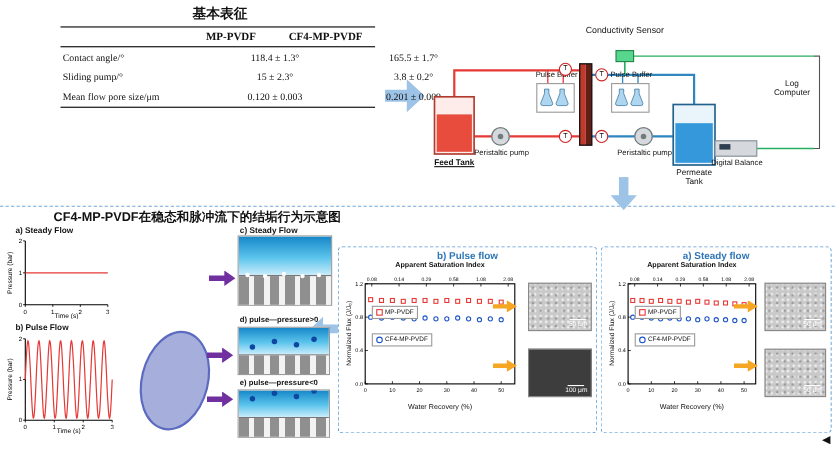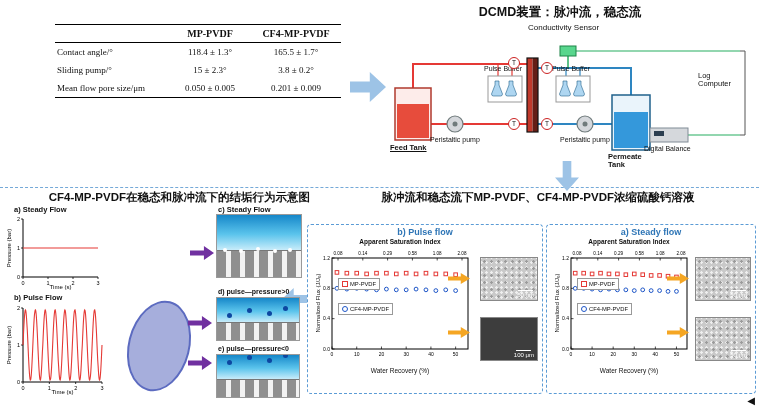--- a/index.html
+++ b/index.html
@@ -11,33 +11,33 @@
 
   
   .blockarrow{background:#9dc3e6;clip-path:polygon(0 32%,55% 32%,55% 0,100% 50%,55% 100%,55% 68%,0 68%);}
   .parrow{background:#7030a0;clip-path:polygon(0 32%,58% 32%,58% 0,100% 50%,58% 100%,58% 68%,0 68%);}
   .oarrow{background:#f5a623;clip-path:polygon(0 32%,58% 32%,58% 0,100% 50%,58% 100%,58% 68%,0 68%);}
 
   
   .tbl{font-family:"Liberation Serif",serif;border-top:1.5px solid #000;border-bottom:1.5px solid #000;}
   .trow{display:grid;grid-template-columns:114px 82px 90px;align-items:center;}
   .thead{border-bottom:1px solid #000;font-weight:bold;font-size:10px;height:17px;}
-  .tdata{font-size:9px;height:18px;}
+  .tdata{font-size:9px;height:18px;gap:40px;}
   .tlabel{padding-left:2px;}
   .tval{text-align:center;}
   .sem{width:64px;height:52px;position:relative;background-color:#484848;
        background-image:radial-gradient(circle,#a8a8a8 2.8px,#6f6f6f 3.6px,transparent 4.3px),
                         radial-gradient(circle,#9a9a9a 2.8px,#6a6a6a 3.6px,transparent 4.3px);
        background-size:14px 12px,14px 12px;background-position:0 0,7px 6px;margin:2px auto;}
   .scale{position:absolute;right:3px;bottom:2px;text-align:center;color:#fff;}
   .scale .bar{width:15px;height:1.5px;background:#fff;margin:0 auto 1px;}
   .scale .txt{font-size:6px;line-height:6px;}
 
   
-  .dlab{position:absolute;font-size:7.5px;line-height:1.1;}
+  .dlab{position:absolute;font-size:7.5px;line-height:1.1;text-align:center;}
   .tsensor{position:absolute;width:10px;height:10px;border:1.2px solid #cc2222;border-radius:50%;
            background:#fff;font-size:6.5px;line-height:9px;text-align:center;}
 
   
   .plab{position:absolute;font-size:7.5px;font-weight:bold;}
   .schem{position:absolute;border:1px solid #999;overflow:hidden;background:#fff;}
   .water{position:relative;width:100%;height:56%;background:linear-gradient(180deg,#1687c9 0%,#5bc4ec 55%,#c8ecfa 100%);}
   .mem{width:100%;height:44%;background:repeating-linear-gradient(90deg,#8f8f8f 0 9px,#f2f2f2 9px 14px);border-top:1px solid #777;}
   .crystals{position:absolute;left:6px;bottom:-2px;width:4px;height:4px;border-radius:50%;background:#fff;
             box-shadow:16px 1px 0 #fff,33px -1px 0 #fff,50px 1px 0 #fff,65px 0 0 #fff;}
@@ -63,23 +63,22 @@
      background-size:7px 7px,5px 5px;background-position:0 0,3px 2px;}
   .inset.dark{background:#3d3d3d;}
   .divider{position:absolute;left:0;top:187px;width:759px;border-top:1.5px dashed #74a9d8;}
   .corner{position:absolute;right:4px;bottom:2px;font-size:10px;}
 </style>
 </head>
 <body>
 
 <div class="stage">
 
-  <div class="abs sec-title" style="left:430px;top:4px;width:260px;">DCMD装置：脉冲流，稳态流</div>
+  <div class="abs sec-title" style="left:100px;top:4px;width:200px;">基本表征</div>
   <div class="abs sec-title-sm" style="left:0px;top:190px;width:310px;text-align:right;">CF4-MP-PVDF在稳态和脉冲流下的结垢行为示意图</div>
-  <div class="abs sec-title-sm" style="left:320px;top:190px;width:436px;">脉冲流和稳态流下MP-PVDF、CF4-MP-PVDF浓缩硫酸钙溶液</div>
 
   <div class="divider"></div>
 
   <div class="abs blockarrow" style="left:350px;top:72px;width:36px;height:30px;"></div>
   <div class="abs blockarrow" style="left:552px;top:164px;width:30px;height:24px;transform:rotate(90deg);"></div>
   <div class="abs blockarrow" style="left:282px;top:288px;width:26px;height:22px;transform:rotate(180deg);"></div>
 
   <div class="abs tbl" style="left:55px;top:24px;width:286px;">
     <div class="trow thead">
       <div class="tlabel"></div>
@@ -91,21 +90,21 @@
       <div class="tval">118.4 ± 1.3°</div>
       <div class="tval">165.5 ± 1.7°</div>
     </div>
     <div class="trow tdata">
       <div class="tlabel">Sliding pump/°</div>
       <div class="tval">15 ± 2.3°</div>
       <div class="tval">3.8 ± 0.2°</div>
     </div>
     <div class="trow tdata">
       <div class="tlabel">Mean flow pore size/μm</div>
-      <div class="tval">0.050 ± 0.005</div>
+      <div class="tval">0.120 ± 0.003</div>
       <div class="tval">0.201 ± 0.009</div>
     </div>
   </div>
 
   <div class="abs" style="left:388px;top:24px;width:368px;height:160px;">
     <svg width="368" height="158" style="position:absolute;left:0;top:0;">
 
       <path d="M25,64 V40 H139" stroke="#e53935" stroke-width="2" fill="none"></path>
       <path d="M139,100 H43" stroke="#e53935" stroke-width="2" fill="none"></path>
       <path d="M110,52 V40 M124,52 V40" stroke="#e53935" stroke-width="1.2" fill="none"></path>
@@ -145,21 +144,21 @@
 
       <rect x="262" y="104" width="38" height="14" fill="#d5d8dc" stroke="#808b96" stroke-width="1"></rect>
       <rect x="266" y="107" width="10" height="5" fill="#2c3e50"></rect>
     </svg>
     <div class="dlab" style="left:140px;top:0px;width:80px;font-size:8px;">Conductivity Sensor</div>
     <div class="dlab" style="left:96px;top:41px;width:44px;font-size:7px;">Pulse Buffer</div>
     <div class="dlab" style="left:164px;top:41px;width:44px;font-size:7px;">Pulse Buffer</div>
     <div class="dlab" style="left:2px;top:120px;width:46px;font-weight:bold;text-decoration:underline;">Feed Tank</div>
     <div class="dlab" style="left:42px;top:112px;width:52px;font-size:7px;">Peristaltic pump</div>
     <div class="dlab" style="left:172px;top:112px;width:52px;font-size:7px;">Peristaltic pump</div>
-    <div class="dlab" style="left:220px;top:129px;width:46px;font-weight:bold;">Permeate Tank</div>
+    <div class="dlab" style="left:220px;top:129px;width:46px;font-weight:normal;">Permeate Tank</div>
     <div class="dlab" style="left:256px;top:121px;width:52px;font-size:7px;">Digital Balance</div>
     <div class="dlab" style="left:310px;top:48px;width:44px;">Log Computer</div>
     <div class="tsensor" style="left:120px;top:33px;">T</div>
     <div class="tsensor" style="left:153px;top:38px;">T</div>
     <div class="tsensor" style="left:120px;top:94px;">T</div>
     <div class="tsensor" style="left:153px;top:94px;">T</div>
   </div>
 
   <div class="plab" style="left:14px;top:205px;">a) Steady Flow</div>
   <svg class="abs" style="left:6px;top:214px;" width="96" height="76">

